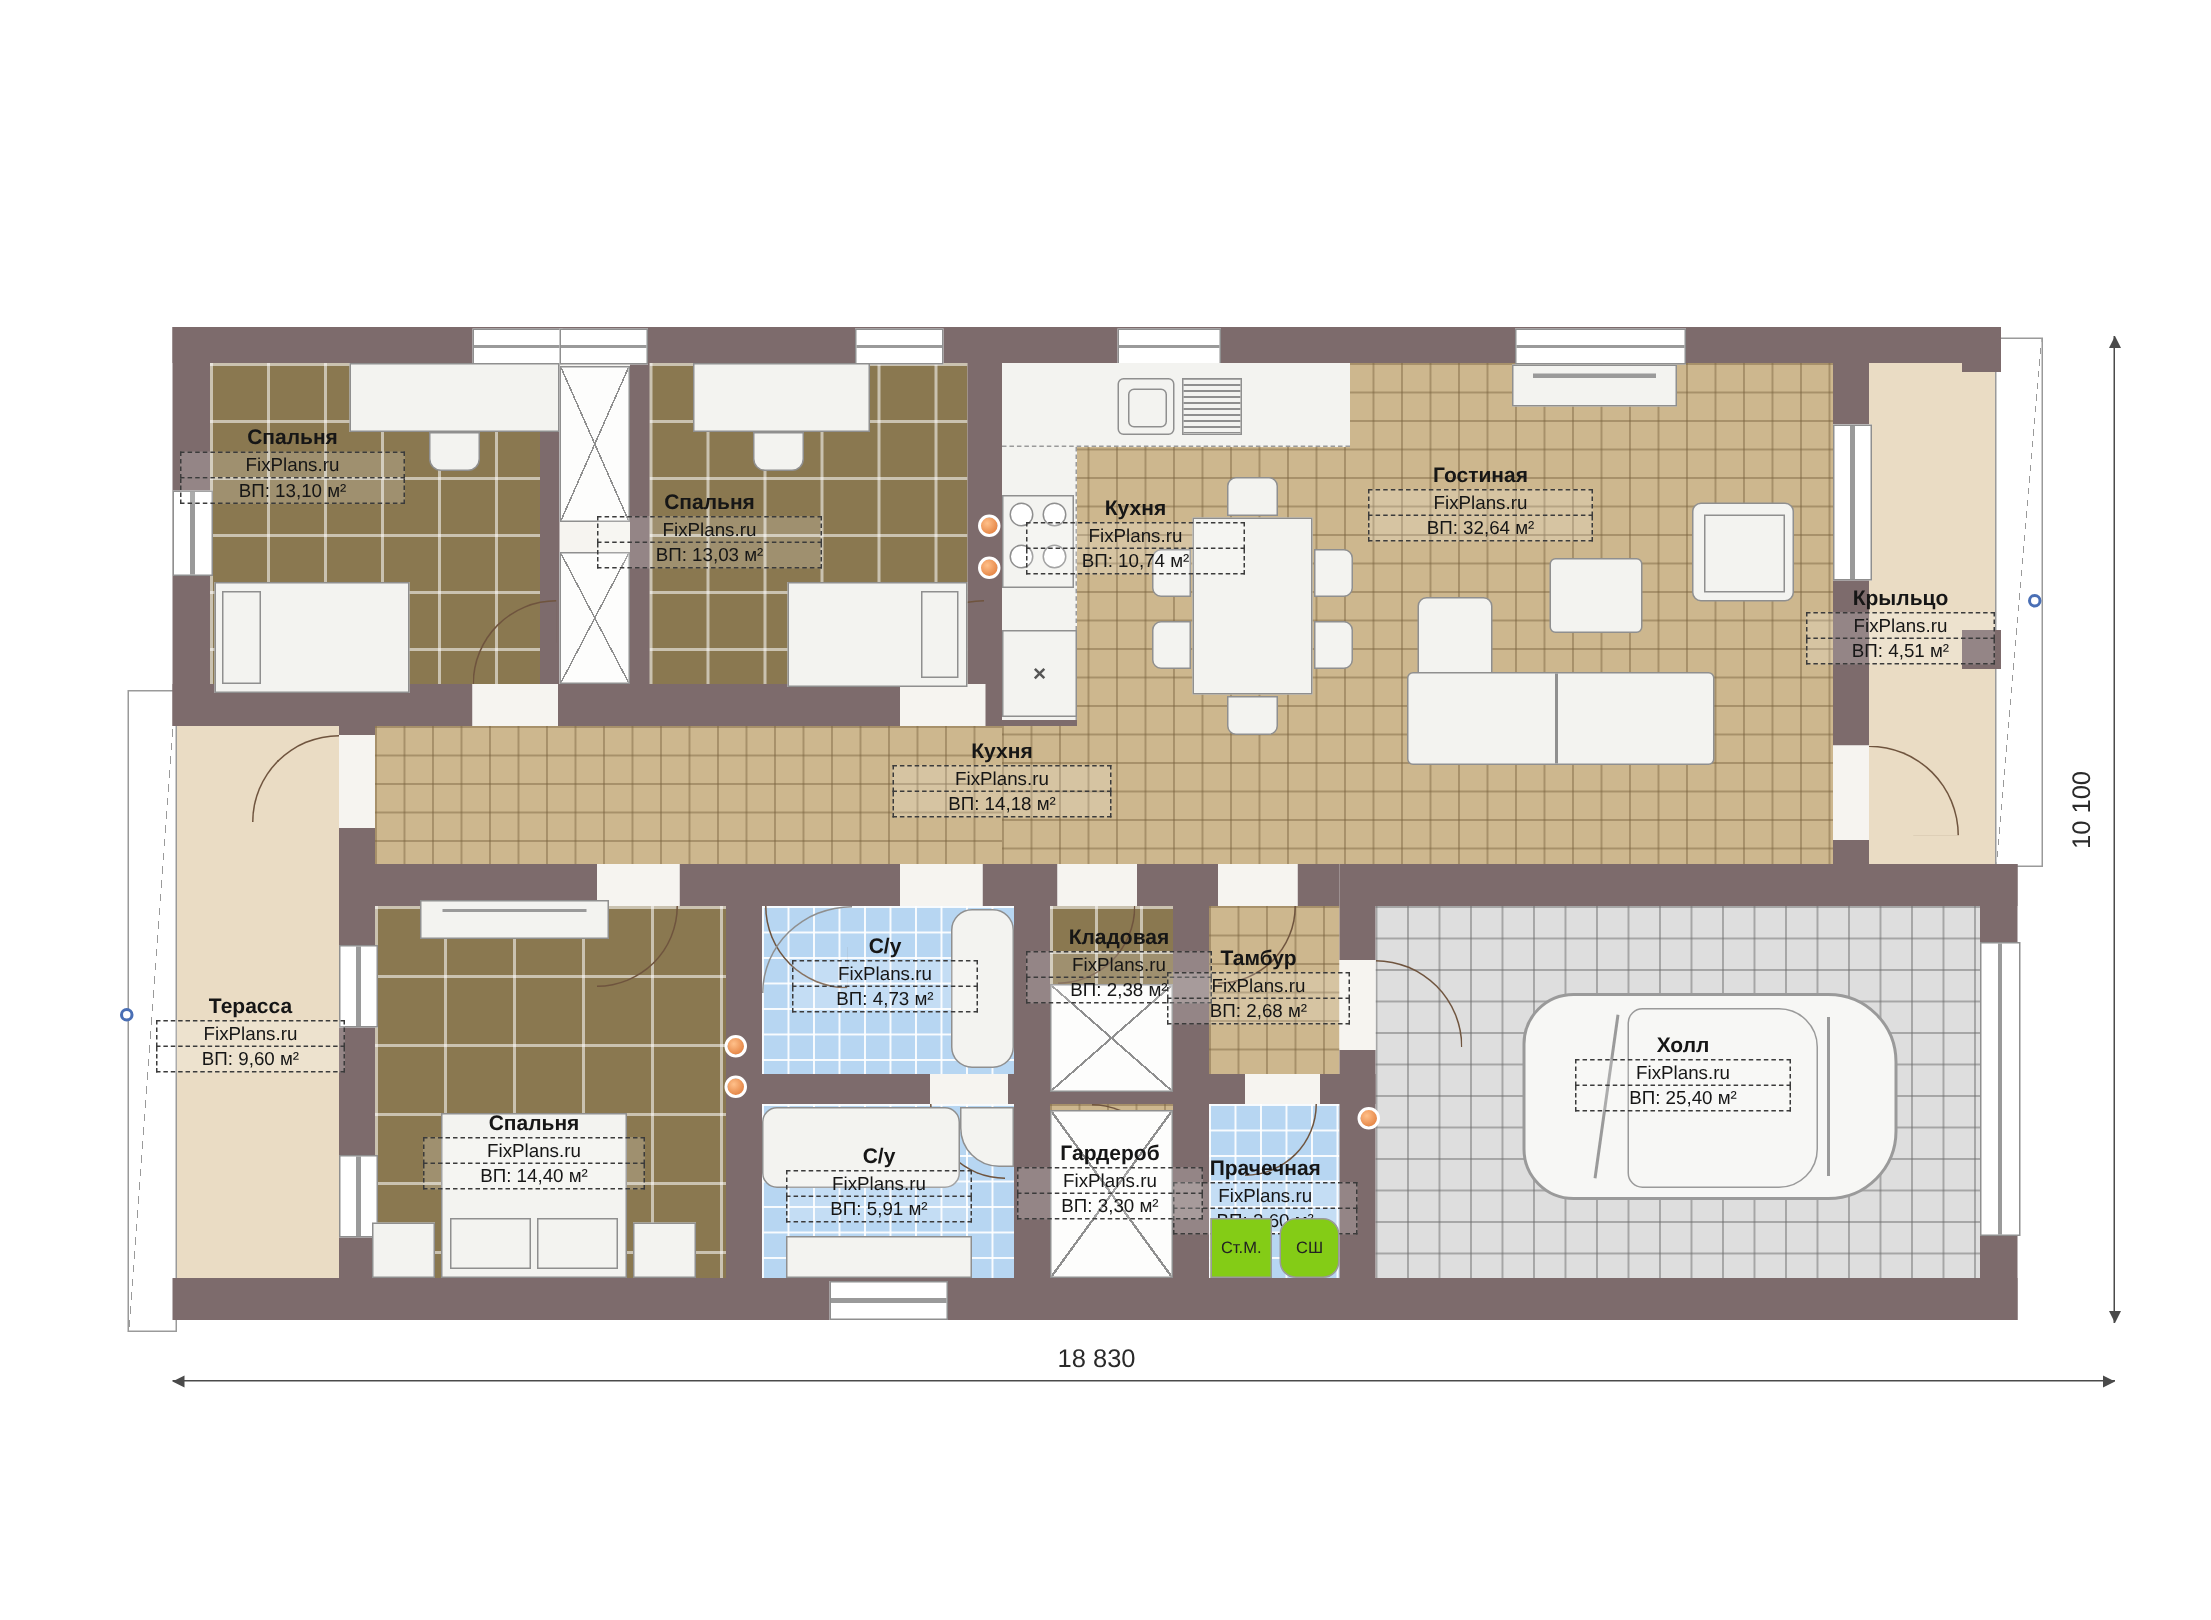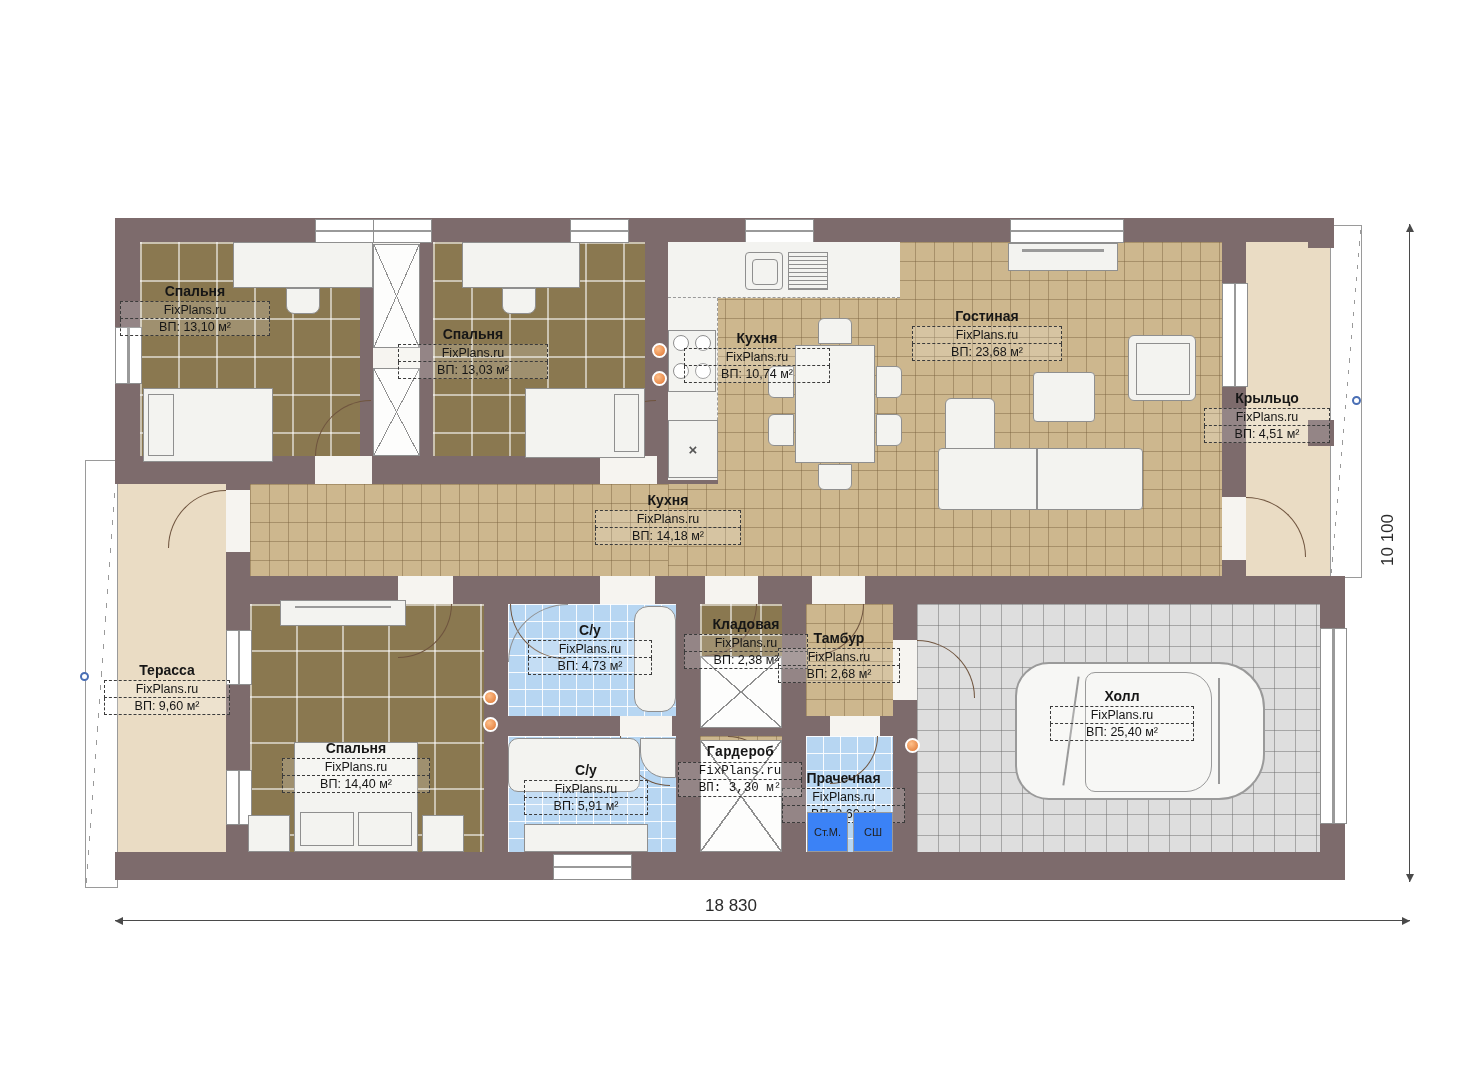--- a/index.html
+++ b/index.html
@@ -38,21 +38,21 @@
   .arc{border:1.4px solid #6f543e;box-sizing:border-box;z-index:3;background:transparent;}
   .arc-br{border-top:none;border-left:none;border-radius:0 0 100% 0;}
   .arc-bl{border-top:none;border-right:none;border-radius:0 0 0 100%;}
   .arc-tr{border-bottom:none;border-left:none;border-radius:0 100% 0 0;}
   .arc-tl{border-bottom:none;border-right:none;border-radius:100% 0 0 0;}
   
   .rlabel{z-index:6;text-align:center;color:#161616;}
   .rname{display:block;font-weight:bold;font-size:14px;margin-bottom:2px;white-space:nowrap;}
   .wm{display:block;font-size:12.5px;border:1px dashed #3b3b3b;padding:1px 5px;background:rgba(255,255,255,.18);white-space:nowrap;}
   .ar{display:block;font-size:12.5px;border:1px dashed #3b3b3b;border-top:none;padding:1px 5px;background:rgba(255,255,255,.18);white-space:nowrap;}
-  .appl{background:#3b82f6;border:1.5px solid #9a9a9a;z-index:4;font-size:11px;color:#222;
+  .appl{background:#84cc16;border:1.5px solid #9a9a9a;z-index:4;font-size:11px;color:#222;
     display:flex;align-items:center;justify-content:center;box-sizing:border-box;}
   .odot{width:15px;height:15px;border-radius:50%;z-index:7;border:2px solid #fff;box-sizing:border-box;
     background:radial-gradient(circle at 38% 35%,#ffc08a,#dd7330);}
   .bdot{width:9px;height:9px;border-radius:50%;background:#fff;border:2px solid #4a6fb5;z-index:7;box-sizing:border-box;}
   .steps{background:#fff;border:1px solid #9a9a9a;z-index:1;box-sizing:border-box;
     background-image:linear-gradient(to bottom right,transparent 49.7%,#9a9a9a 49.7%,#9a9a9a 50.3%,transparent 50.3%);}
   .dimline{background:#4a4a4a;z-index:5;}
   .dimtext{font-size:17px;color:#2a2a2a;z-index:5;white-space:nowrap;}
   .arrL{width:0;height:0;border-top:4px solid transparent;border-bottom:4px solid transparent;border-right:8px solid #4a4a4a;z-index:5;}
   .arrR{width:0;height:0;border-top:4px solid transparent;border-bottom:4px solid transparent;border-left:8px solid #4a4a4a;z-index:5;}
@@ -234,21 +234,21 @@
   <div class="abs furn" style="left:524px;top:824px;width:124px;height:28px;"></div>
   <div class="abs oval" style="left:532px;top:827px;width:46px;height:22px;"></div>
   <div class="abs oval" style="left:592px;top:827px;width:46px;height:22px;"></div>
 
   <div class="abs xbox" style="left:700px;top:656px;width:82px;height:72px;"></div>
   <div class="abs xbox" style="left:700px;top:740px;width:82px;height:112px;"></div>
 
   <div class="abs appl" style="left:807px;top:812px;width:41px;height:40px;">
     <span>Ст.М.</span>
   </div>
-  <div class="abs appl" style="left:853px;top:812px;width:40px;height:40px;">
+  <div class="abs appl" style="left:853px;top:812px;width:40px;height:40px;border-radius:11px;">
     <span>СШ</span>
   </div>
 
   <div class="carbody" style="left:1015px;top:662px;width:250px;height:138px;"></div>
   <div class="abs" style="left:1085px;top:672px;width:125px;height:118px;border:1.5px solid #9a9a9a;border-radius:10px 26px 26px 10px;z-index:4;"></div>
   <div class="carline" style="left:1070px;top:676px;width:2px;height:110px;transform:rotate(8deg);"></div>
   <div class="carline" style="left:1218px;top:678px;width:2px;height:106px;"></div>
 
   <div class="abs rlabel" style="left:120px;top:283px;width:150px;">
     <span class="rname">Спальня</span>
@@ -261,21 +261,21 @@
     <span class="ar">ВП: 13,03 м²</span>
   </div>
   <div class="abs rlabel" style="left:684px;top:330px;width:146px;">
     <span class="rname">Кухня</span>
     <span class="wm">FixPlans.ru</span>
     <span class="ar">ВП: 10,74 м²</span>
   </div>
   <div class="abs rlabel" style="left:912px;top:308px;width:150px;">
     <span class="rname">Гостиная</span>
     <span class="wm">FixPlans.ru</span>
-    <span class="ar">ВП: 23,68 м²</span>
+    <span class="ar">ВП: 32,64 м²</span>
   </div>
   <div class="abs rlabel" style="left:1204px;top:390px;width:126px;">
     <span class="rname">Крыльцо</span>
     <span class="wm">FixPlans.ru</span>
     <span class="ar">ВП: 4,51 м²</span>
   </div>
   <div class="abs rlabel" style="left:595px;top:492px;width:146px;">
     <span class="rname">Кухня</span>
     <span class="wm">FixPlans.ru</span>
     <span class="ar">ВП: 14,18 м²</span>
@@ -303,21 +303,21 @@
   <div class="abs rlabel" style="left:778px;top:630px;width:122px;">
     <span class="rname">Тамбур</span>
     <span class="wm">FixPlans.ru</span>
     <span class="ar">ВП: 2,68 м²</span>
   </div>
   <div class="abs rlabel" style="left:524px;top:762px;width:124px;">
     <span class="rname">С/у</span>
     <span class="wm">FixPlans.ru</span>
     <span class="ar">ВП: 5,91 м²</span>
   </div>
-  <div class="abs rlabel" style="left:678px;top:744px;width:124px;font-family:Liberation Mono, monospace;">
+  <div class="abs rlabel" style="left:678px;top:760px;width:124px;">
     <span class="rname">Гардероб</span>
     <span class="wm">FixPlans.ru</span>
     <span class="ar">ВП: 3,30 м²</span>
   </div>
   <div class="abs rlabel" style="left:782px;top:770px;width:123px;z-index:3;">
     <span class="rname">Прачечная</span>
     <span class="wm">FixPlans.ru</span>
     <span class="ar">ВП: 2,60 м²</span>
   </div>
   <div class="abs rlabel" style="left:1050px;top:688px;width:144px;">

